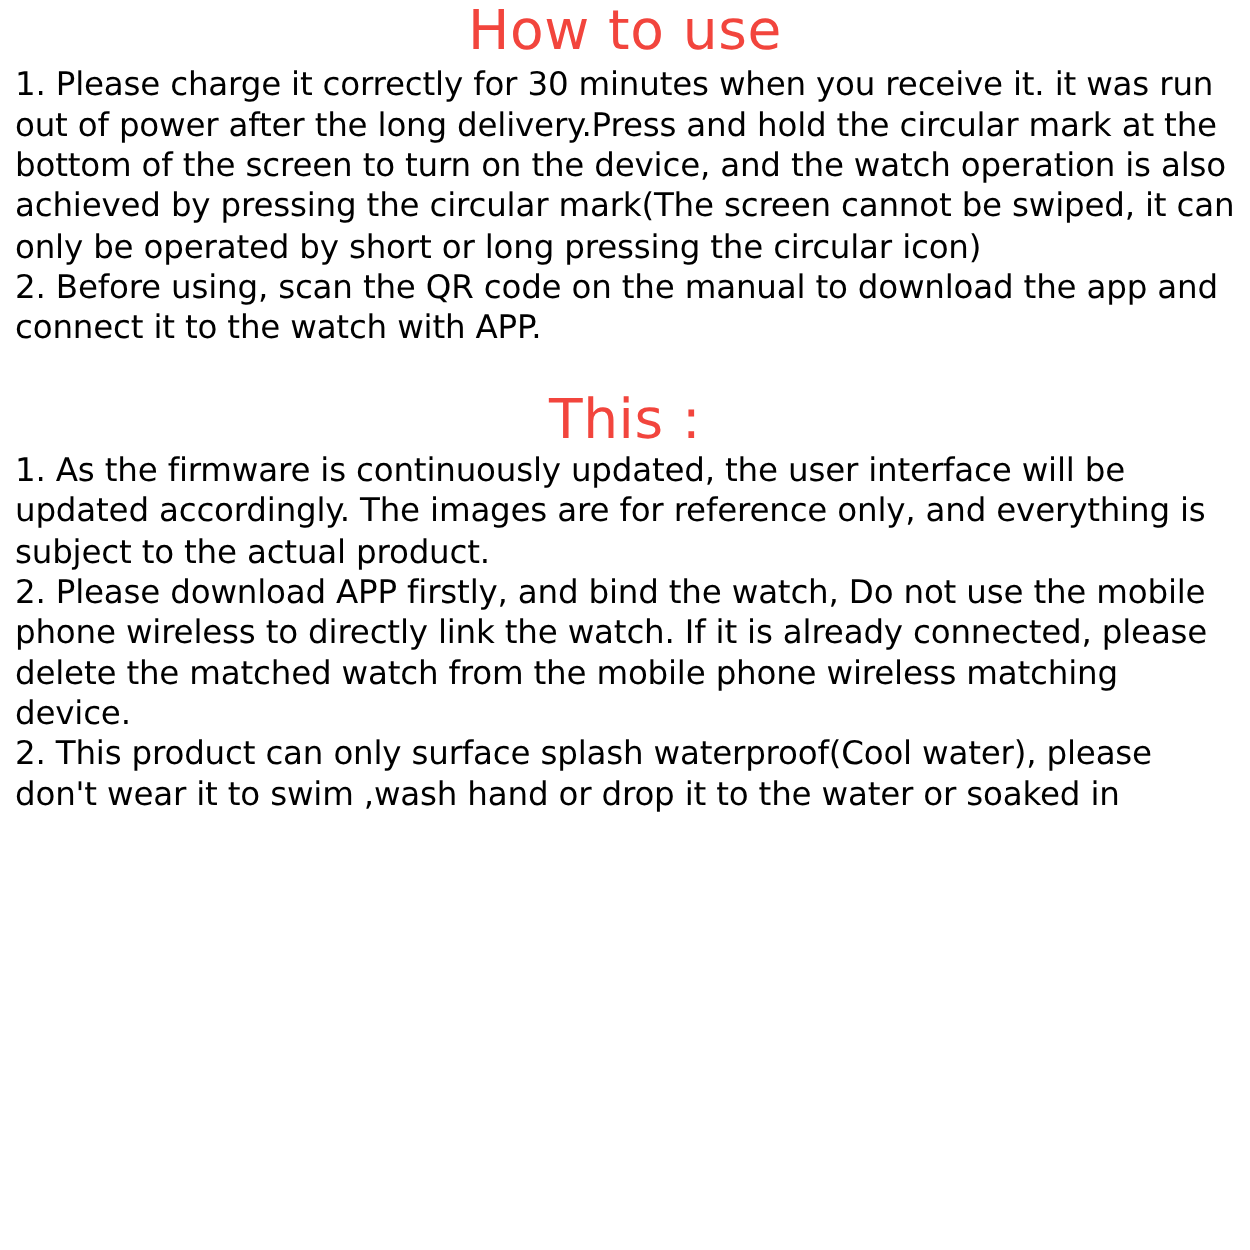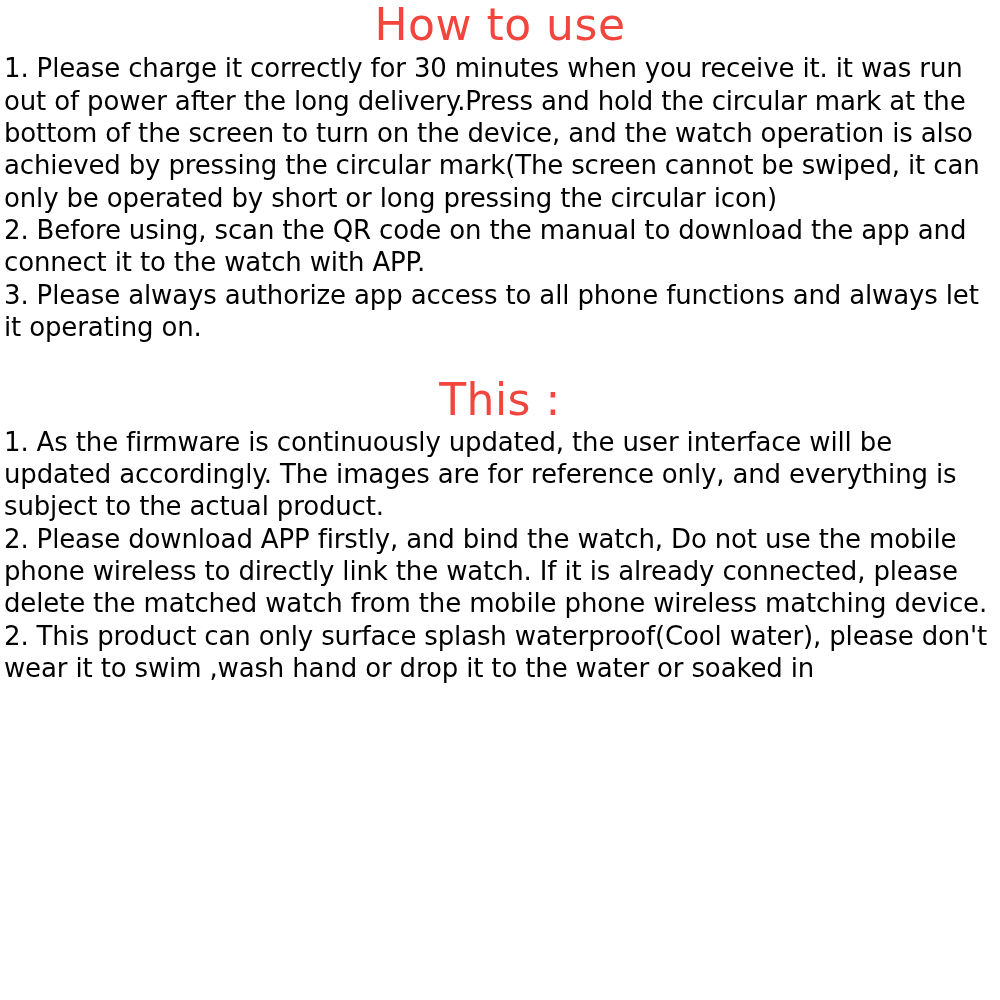--- a/index.html
+++ b/index.html
@@ -11,21 +11,21 @@
     width: 1000px;
     height: 1000px;
     font-family: "DejaVu Sans", sans-serif;
     color: #000000;
     overflow: hidden;
   }
   .page {
     width: 1000px;
     height: 1000px;
     box-sizing: border-box;
-    padding: 0 4px;
+    padding: 0 12px;
   }
   .section-heading {
     color: #f2453d;
     font-family: "DejaVu Sans", sans-serif;
     font-size: 44px;
     font-weight: 400;
     text-align: center;
     line-height: 1.05;
     margin: 0;
     padding: 2px 0 4px 0;
@@ -50,21 +50,20 @@
 </head>
 <body>
 
 <div class="page">
 
   <h1 class="section-heading">How to use</h1>
 
   <div class="body-block">
     <p class="para">1. Please charge it correctly for 30 minutes when you receive it. it was run out of power after the long delivery.Press and hold the circular mark at the bottom of the screen to turn on the device, and the watch operation is also achieved by pressing the circular mark(The screen cannot be swiped, it can only be operated by short or long pressing the circular icon)</p>
     <p class="para">2. Before using, scan the QR code on the manual to download the app and connect it to the watch with APP.</p>
-    <p class="para">3. Please always authorize app access to all phone functions and always let it operating on.</p>
   </div>
 
   <h1 class="section-heading heading-note">This :</h1>
 
   <div class="body-block">
     <p class="para">1. As the firmware is continuously updated, the user interface will be updated accordingly. The images are for reference only, and everything is subject to the actual product.</p>
     <p class="para">2. Please download APP firstly, and bind the watch, Do not use the mobile phone wireless to directly link the watch. If it is already connected, please delete the matched watch from the mobile phone wireless matching device.</p>
     <p class="para">2. This product can only surface splash waterproof(Cool water), please don't wear it to swim ,wash hand or drop it to the water or soaked in</p>
   </div>
 

